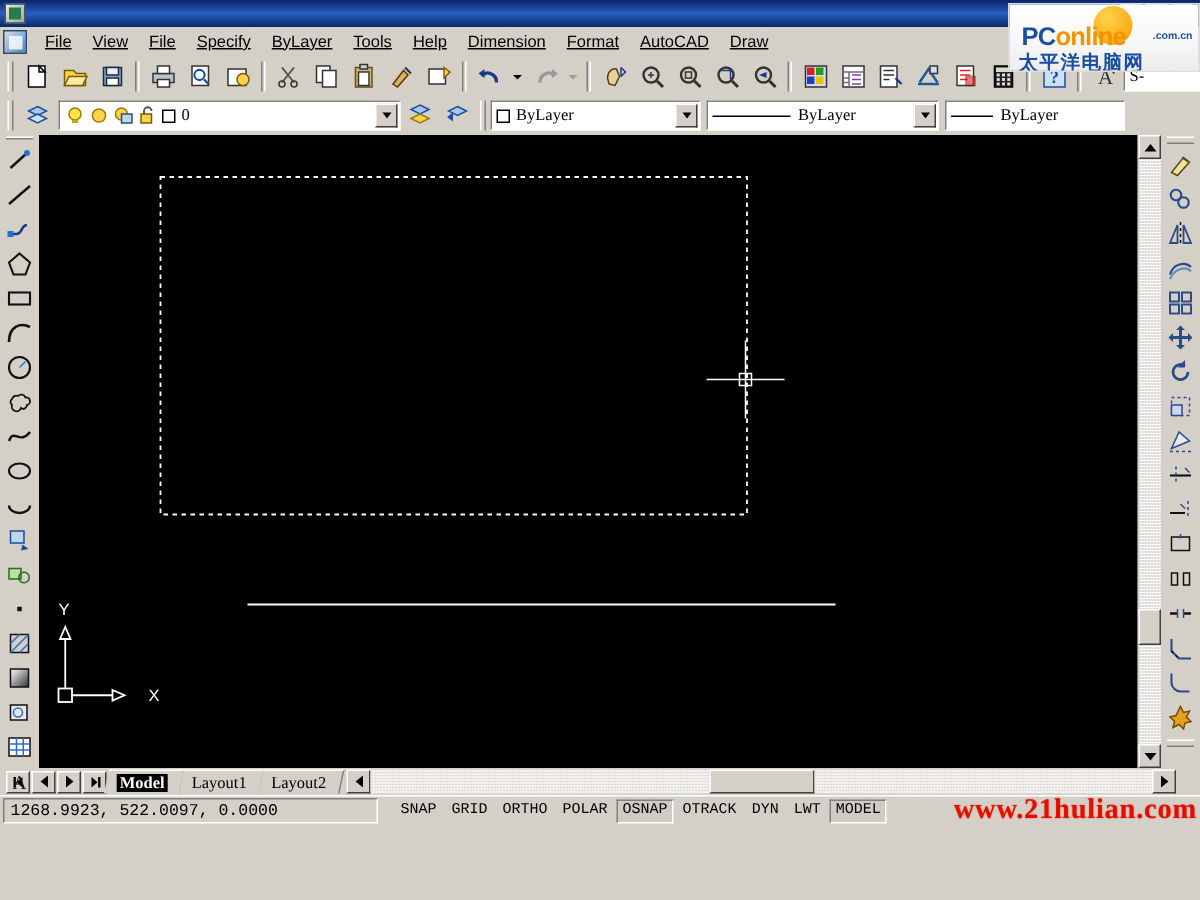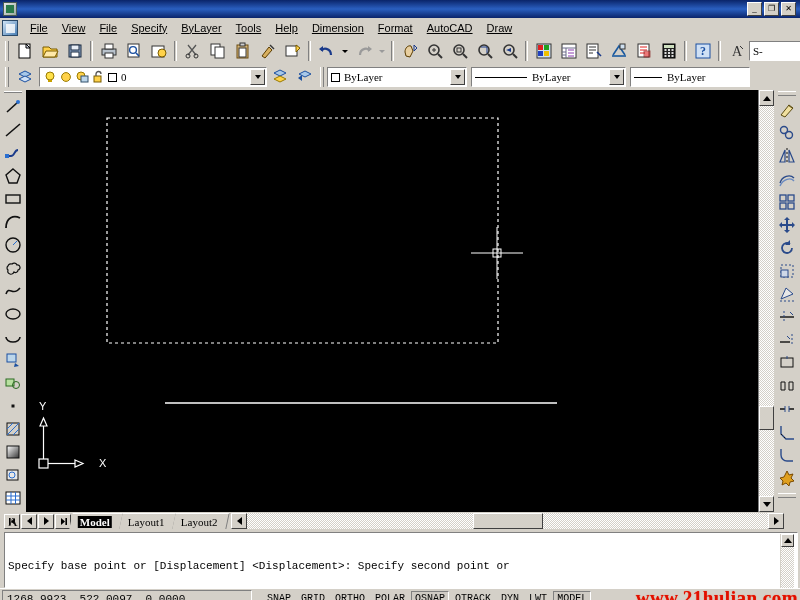--- a/index.html
+++ b/index.html
@@ -860,47 +860,38 @@
       <div class="sb-track" style="flex:1"></div>
       <div class="sb-thumb" style="width:70px;height:auto"></div>
       <div class="sb-track" style="flex:1"></div>
       <div class="sb-btn" style="width:16px">
           <div class="arr-rt"></div>
         </div>
       <div style="width:16px"></div>
     </div>
   </div>
 
-  <div class="cmdwin">
-    <div class="cmd-inner">
-      <div class="cmd-hist">
-        <div class="cmd-hist-text">
-          <div>Specify base point or [Displacement] &lt;Displacement&gt;: Specify second point or</div>
-          <div>&lt;use first point as displacement&gt;:</div>
-        </div>
-        <div class="cmd-vsb">
-          <div class="mini-btn"><div class="arr-up"></div></div>
-          <div class="sb-track" style="flex:1"></div>
-          
-        </div>
-      </div>
-
-    </div>
-  </div>
 
   <div class="statusbar">
     <div class="coords">1268.9923,  522.0097,  0.0000</div>
     <div class="stat-toggles">
       <div class="stoggle">SNAP</div>
       <div class="stoggle">GRID</div>
       <div class="stoggle">ORTHO</div>
       <div class="stoggle">POLAR</div>
       <div class="stoggle on">OSNAP</div>
       <div class="stoggle">OTRACK</div>
       <div class="stoggle">DYN</div>
       <div class="stoggle">LWT</div>
       <div class="stoggle on">MODEL</div>
     </div>
     <div class="watermark-bottom">www.21hulian.com</div>
   </div>
 
+  <div class="pconline">
+    <div class="pc-globe"></div>
+    <div class="pc-arc2"></div>
+    <div class="pc-text"><span>PC</span><span class="o">online</span></div>
+    <div class="pc-sub">.com.cn</div>
+    <div class="pc-cn">太平洋电脑网</div>
+  </div>
 
 </div>
 
 </body></html>

